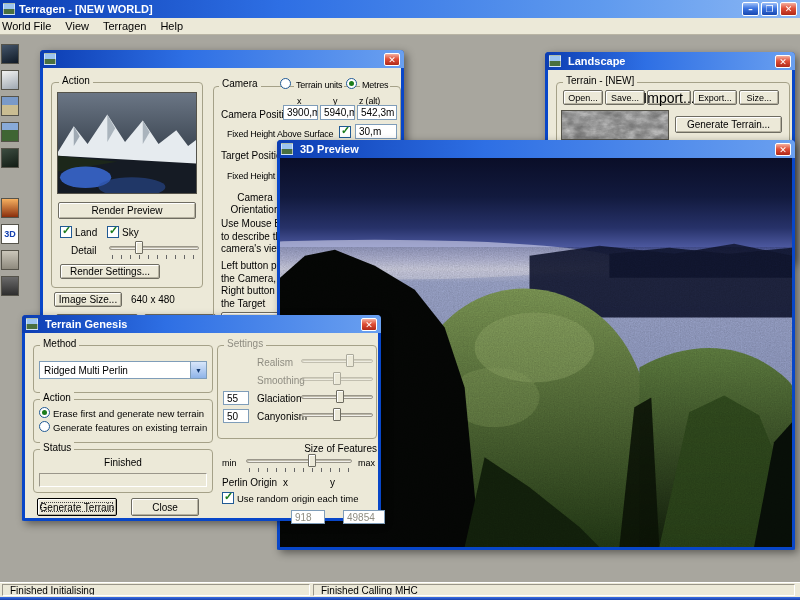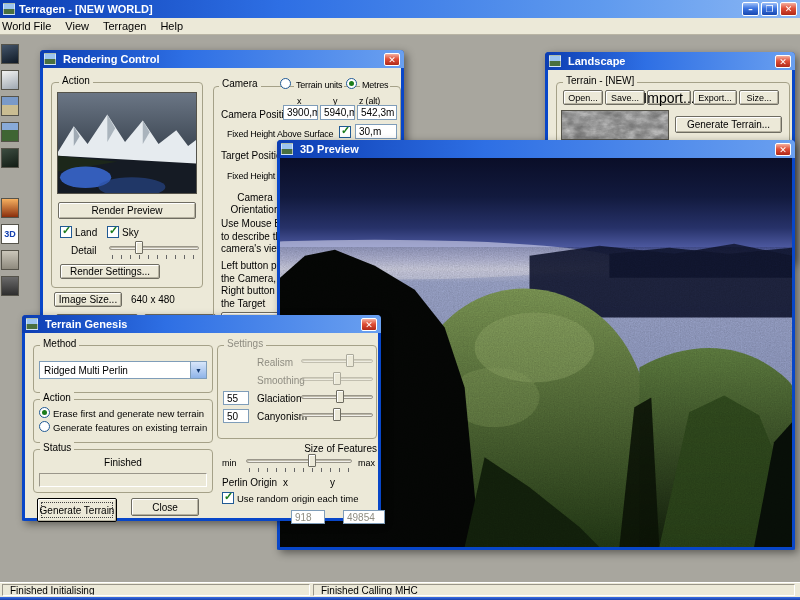--- a/index.html
+++ b/index.html
@@ -121,21 +121,20 @@
   <span class="thumb t4" style="top:87px"></span>
   <span class="thumb t9" style="top:113px"></span>
   <span class="thumb t5" style="top:163px"></span>
   <span class="thumb t6" style="top:189px">3D</span>
   <span class="thumb t7" style="top:215px"></span>
   <span class="thumb t8" style="top:241px"></span>
 
   <div class="win" style="left:40px; top:15px; width:364px; height:292px; z-index:1;">
     <div class="tbar">
       <span class="ticon"></span>
-      <span class="ttext">Rendering Control</span>
       <span class="cbtn red" style="margin-left:auto">✕</span>
     </div>
 
     <div class="grp" style="left:8px; top:32px; width:152px; height:206px;"></div>
     <span class="grp-label" style="left:16px; top:25px;">Action</span>
 
     <div class="imgbox" style="left:14px; top:42px; width:140px; height:102px;">
       <svg width="100%" height="100%" viewBox="0 0 140 102" preserveAspectRatio="none">
         <defs>
           <linearGradient id="pvsky" x1="0" y1="0" x2="0" y2="1">
@@ -301,21 +300,21 @@
     <span class="radio sel" style="left:14px; top:92px;"></span>
     <span class="lbl" style="left:28px; top:93px; font-size:9.5px;">Erase first and generate new terrain</span>
     <span class="radio" style="left:14px; top:106px;"></span>
     <span class="lbl" style="left:28px; top:107px; font-size:9.5px;">Generate features on existing terrain</span>
 
     <div class="grp" style="left:8px; top:134px; width:180px; height:44px;"></div>
     <span class="grp-label" style="left:15px; top:127px;">Status</span>
     <div class="lbl" style="left:8px; top:142px; width:180px; text-align:center;">Finished</div>
     <div class="sunken" style="left:14px; top:158px; width:168px; height:14px;"></div>
 
-    <div class="btn default" style="left:12px; top:183px; width:80px; height:24px;">
+    <div class="btn default" style="left:12px; top:183px; width:80px; height:18px;">
       <span class="focusring"></span>
       <span>Generate Terrain</span>
     </div>
     <div class="btn" style="left:106px; top:183px; width:68px; height:18px;">Close</div>
 
     <div class="grp" style="left:192px; top:30px; width:160px; height:94px;"></div>
     <span class="grp-label dis lbl" style="left:199px; top:23px; position:absolute;">Settings</span>
 
     <span class="field dis" style="left:198px; top:40px; width:26px; height:14px;">70</span>
     <span class="lbl dis" style="left:232px; top:42px;">Realism</span>

